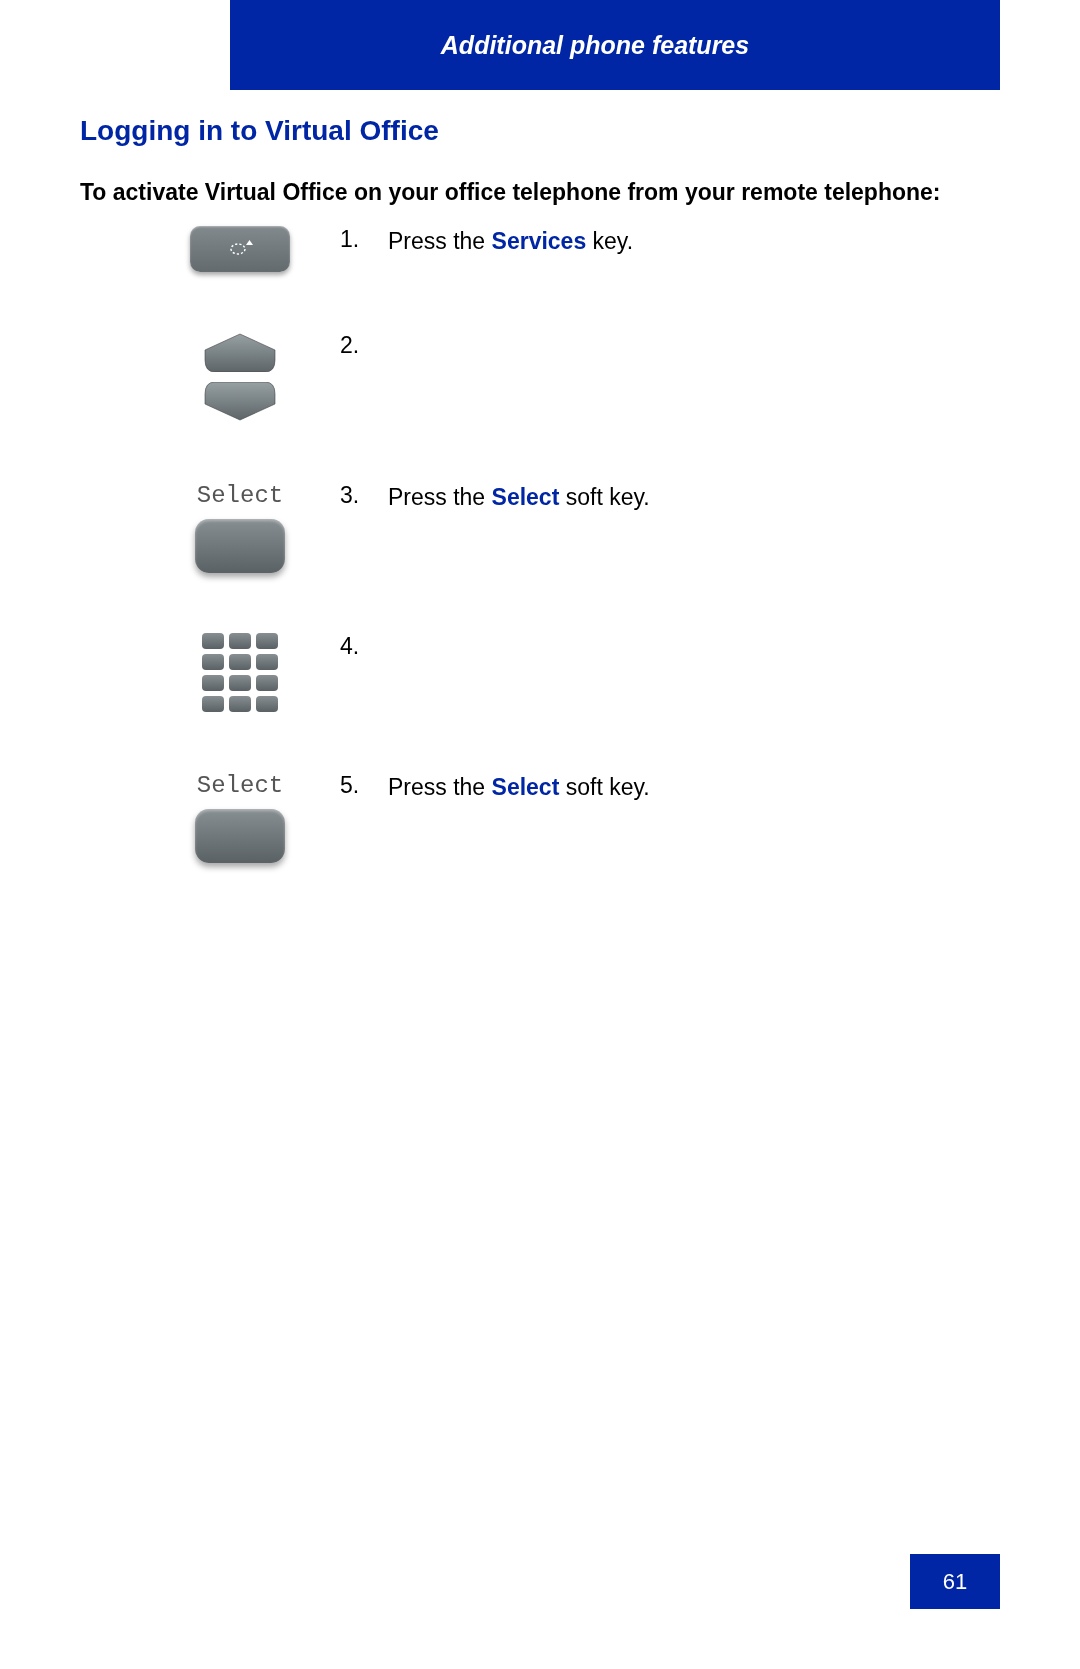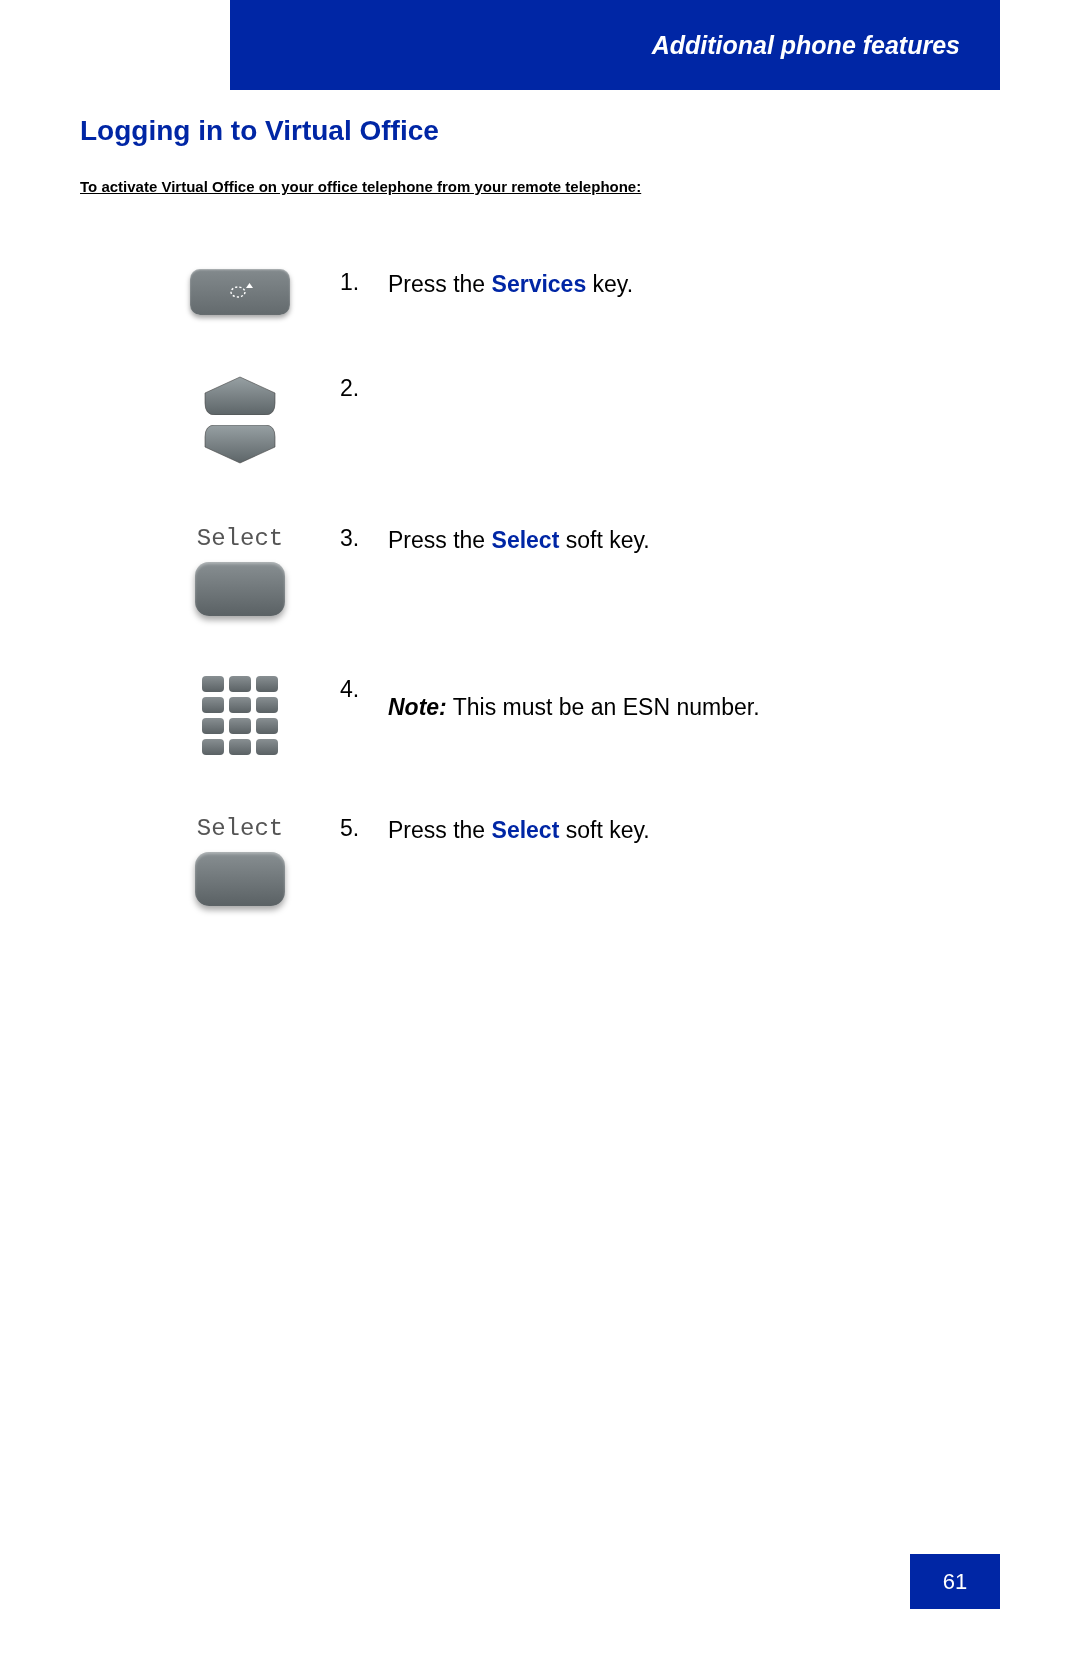--- a/index.html
+++ b/index.html
@@ -14,21 +14,21 @@
   }
   .header-band {
     position: absolute;
     top: 0;
     left: 230px;
     width: 770px;
     height: 90px;
     background: #0026a5;
     display: flex;
     align-items: center;
-    justify-content: flex-end;
+    justify-content: center;
     padding-right: 40px;
     box-sizing: border-box;
   }
   .header-band .title {
     color: #ffffff;
     font-weight: bold;
     font-size: 25px;
     font-style: italic;
   }
   .content {
@@ -38,24 +38,23 @@
     width: 920px;
   }
   h1 {
     color: #0026a5;
     font-size: 28px;
     font-weight: bold;
     margin: 0 0 30px 0;
   }
   .intro {
     font-weight: bold;
-    font-size: 15px;
+    font-size: 23px;
     line-height: 1.35;
-    margin-bottom: 72px;
-    text-decoration: underline;
+    margin-bottom: 18px;
   }
   .steps {
     display: flex;
     flex-direction: column;
     gap: 60px;
   }
   .step-row {
     display: flex;
     align-items: flex-start;
   }
@@ -245,23 +244,20 @@
           <div class="kcell"></div>
           <div class="kcell"></div>
           <div class="kcell"></div>
           <div class="kcell"></div>
           <div class="kcell"></div>
           <div class="kcell"></div>
         </div>
       </div>
       <div class="num-col">4.</div>
       <div class="text-col">
-        <div class="note-line">
-          <span class="note-label">Note:</span><span> This must be an ESN number.</span>
-        </div>
       </div>
     </div>
 
     <div class="step-row">
       <div class="icon-col">
         <div class="select-block">
           <div class="select-label">Select</div>
           <div class="soft-button"></div>
         </div>
       </div>

